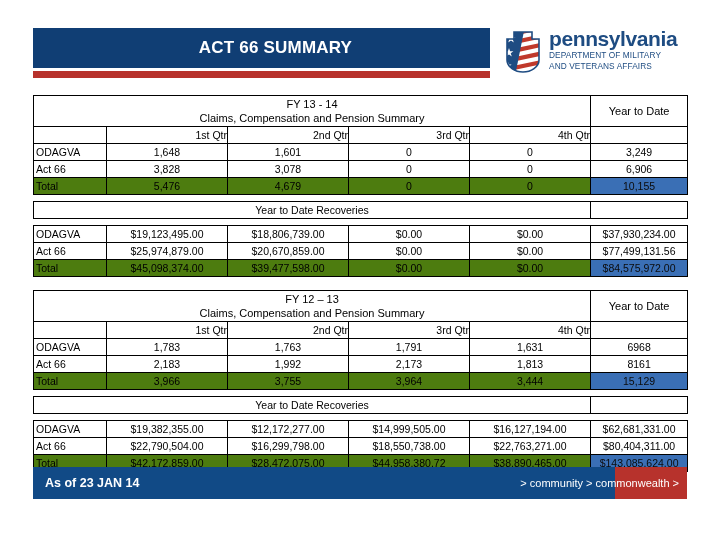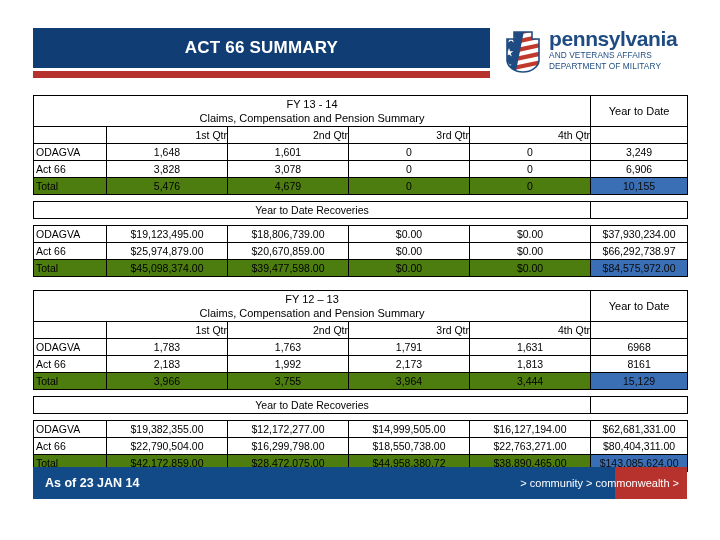--- a/index.html
+++ b/index.html
@@ -25,21 +25,21 @@
   .header-bar {
     position: absolute;
     left: 33px;
     top: 28px;
     width: 457px;
     height: 40px;
     background: #103E74;
   }
   .header-title {
     position: absolute;
-    left: 0; top: 0;
+    left: 14px; top: 0;
     width: 457px;
     height: 40px;
     line-height: 40px;
     text-align: center;
     color: #ffffff;
     font-size: 17px;
     font-weight: bold;
     letter-spacing: 0.2px;
     white-space: nowrap;
   }
@@ -245,22 +245,22 @@
             <polygon points="8,4 9.1,7.2 12.4,7.2 9.7,9.2 10.8,12.4 8,10.4 5.2,12.4 6.3,9.2 3.6,7.2 6.9,7.2"></polygon>
             <polygon points="6,18 7.1,21.2 10.4,21.2 7.7,23.2 8.8,26.4 6,24.4 3.2,26.4 4.3,23.2 1.6,21.2 4.9,21.2"></polygon>
             <polygon points="5,32 5.9,34.6 8.6,34.6 6.4,36.2 7.3,38.8 5,37.2 2.7,38.8 3.6,36.2 1.4,34.6 4.1,34.6"></polygon>
           </g>
         </g>
         <path d="M11,2 L29,2 L29,9 L36,9 L36,30 C36,37 28,42 20,42 C12,42 4,37 4,30 L4,9 L11,9 Z" fill="none" stroke="#1E4C82" stroke-width="1.6"></path>
       </svg>
     </div>
     <div class="logo-text">
       <div class="logo-word">pennsylvania</div>
+      <div class="logo-sub">DEPARTMENT OF MILITARY</div>
       <div class="logo-sub">AND VETERANS AFFAIRS</div>
-      <div class="logo-sub">DEPARTMENT OF MILITARY</div>
     </div>
   </div>
 </div>
 
 <table class="sheet" style="top:95px;">
   <colgroup>
     <col style="width:73px">
       <col style="width:121px">
       <col style="width:121px">
     <col style="width:121px">
@@ -324,21 +324,21 @@
       <td class="money">$0.00</td>
       <td class="money">$0.00</td>
       <td class="money">$37,930,234.00</td>
     </tr>
     <tr>
       <td class="lbl">Act 66</td>
       <td class="money">$25,974,879.00</td>
       <td class="money">$20,670,859.00</td>
       <td class="money">$0.00</td>
       <td class="money">$0.00</td>
-      <td class="money">$66,292,738.97</td>
+      <td class="money">$77,499,131.56</td>
     </tr>
     <tr class="row-total">
       <td class="lbl">Total</td>
       <td class="money">$45,098,374.00</td>
       <td class="money">$39,477,598.00</td>
       <td class="money">$0.00</td>
       <td class="money">$0.00</td>
       <td class="money ytd-total">$84,575,972.00</td>
     </tr>
   </tbody>

